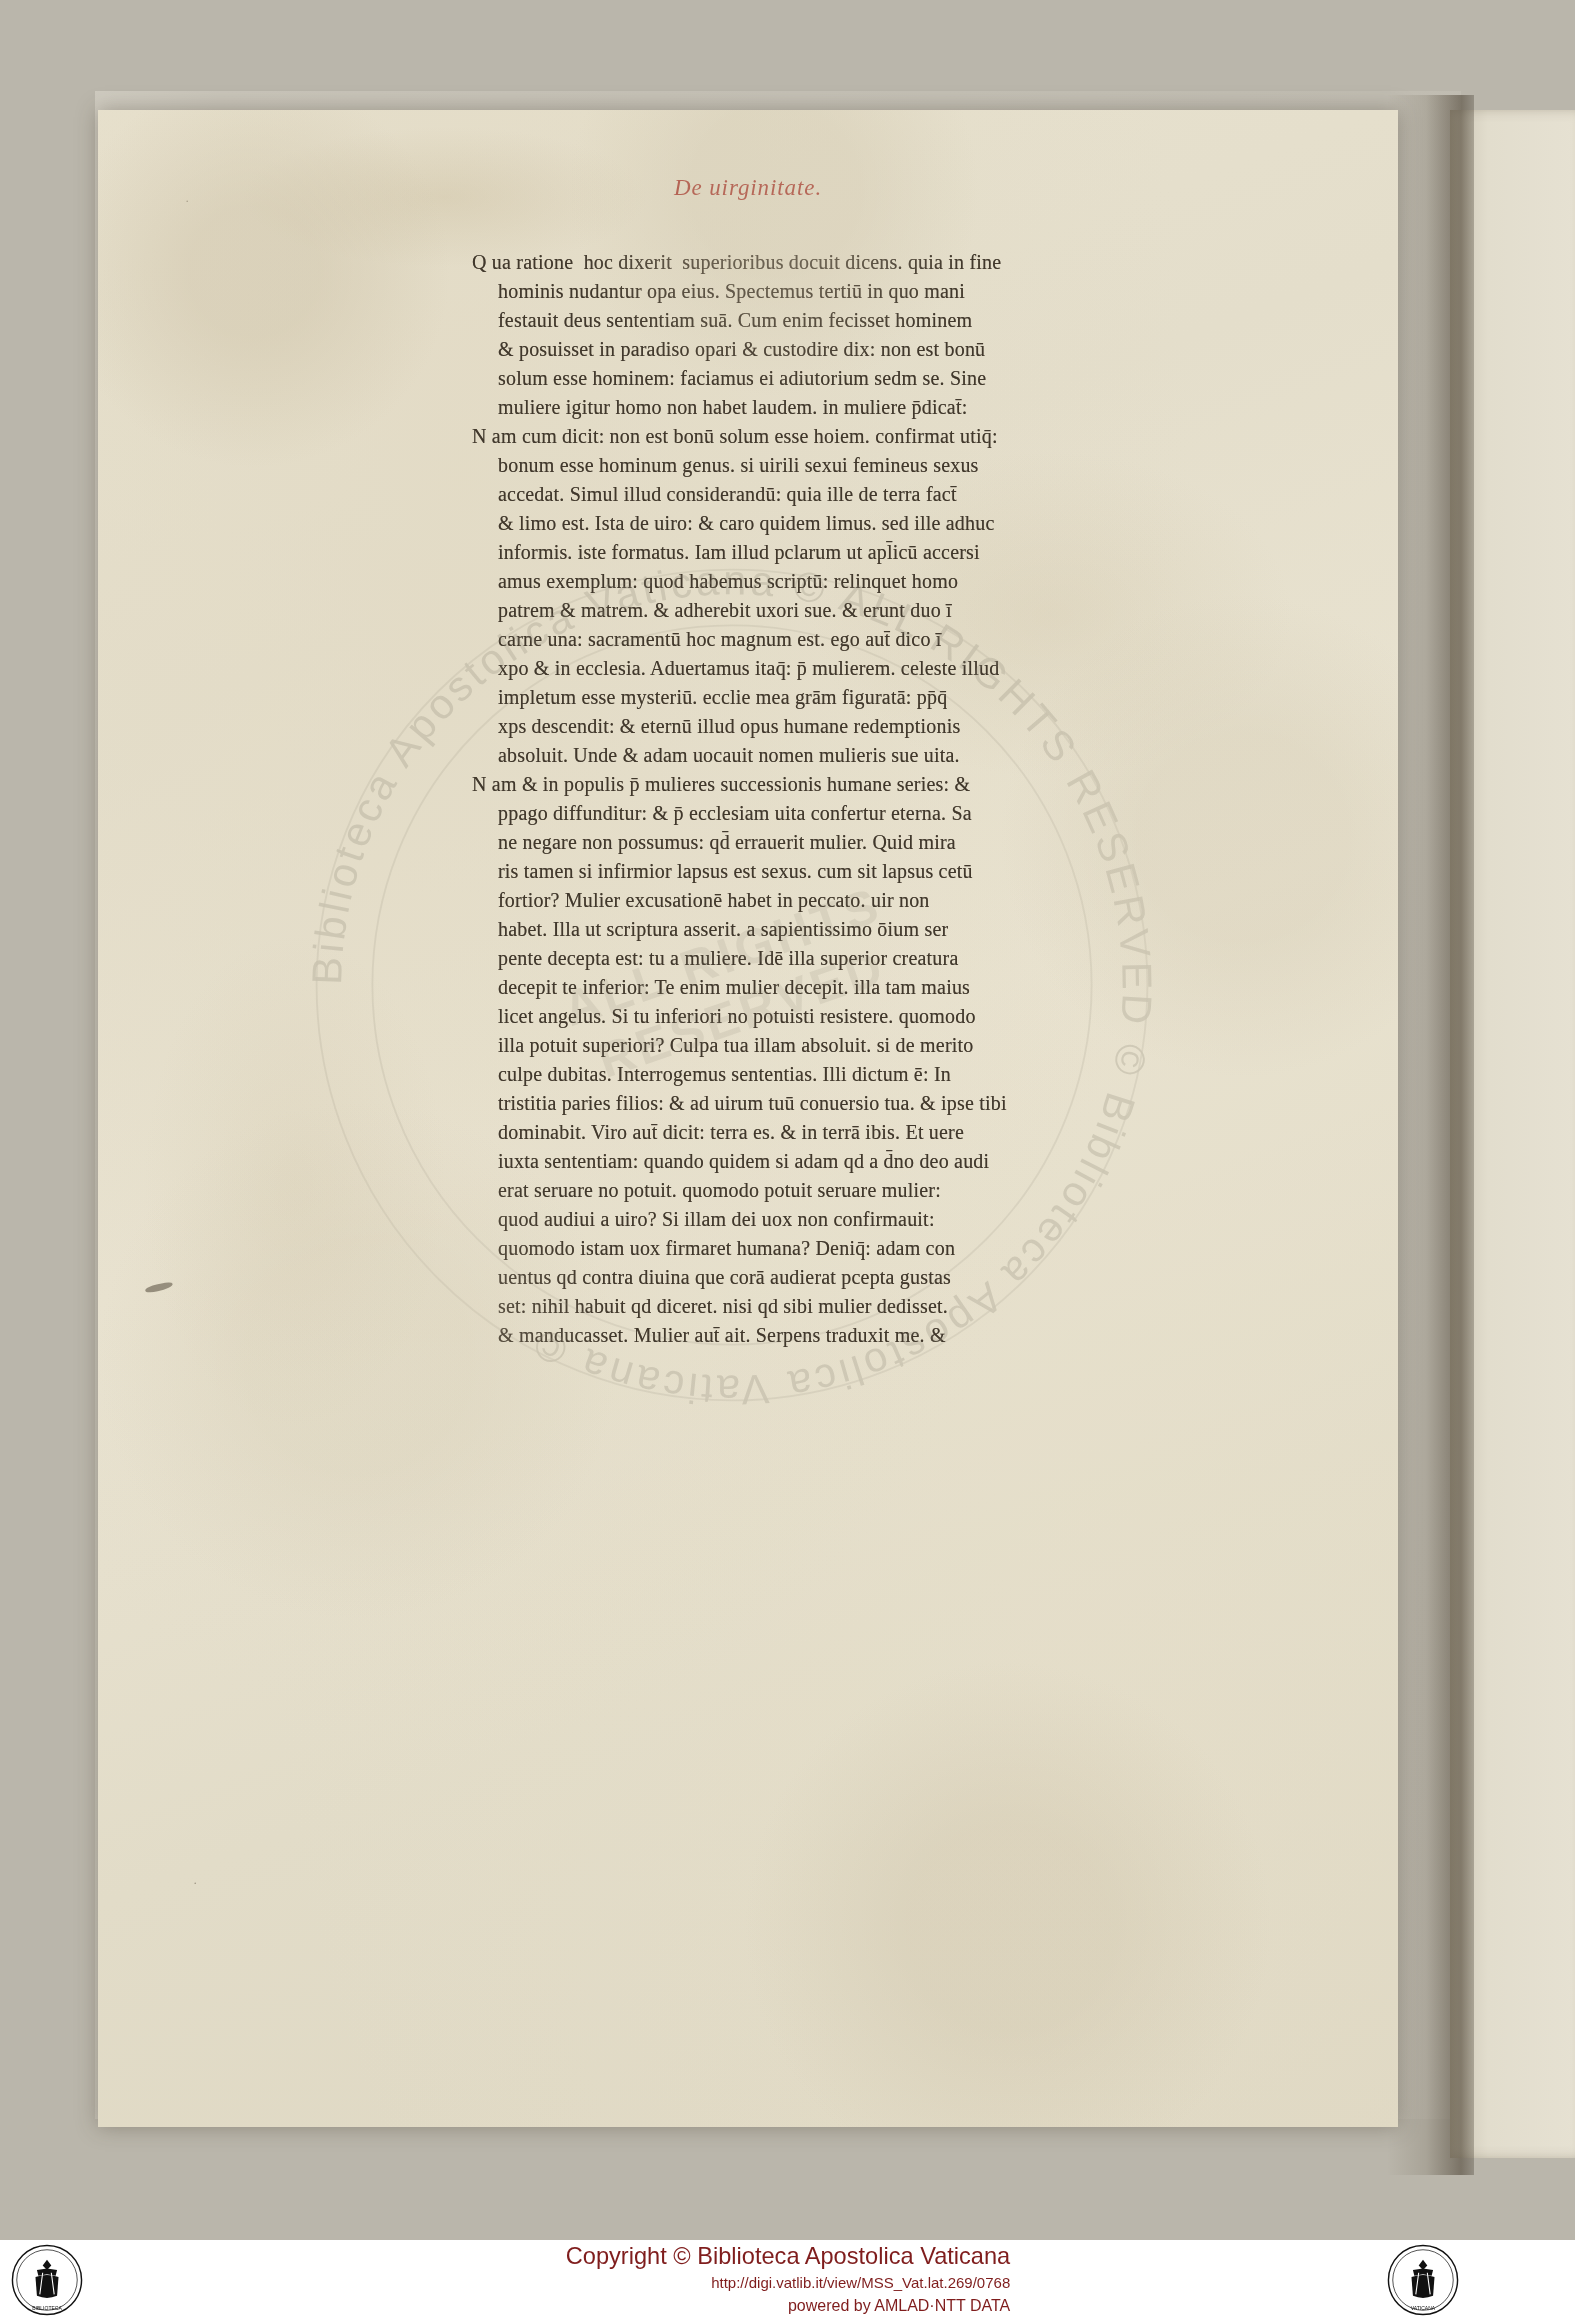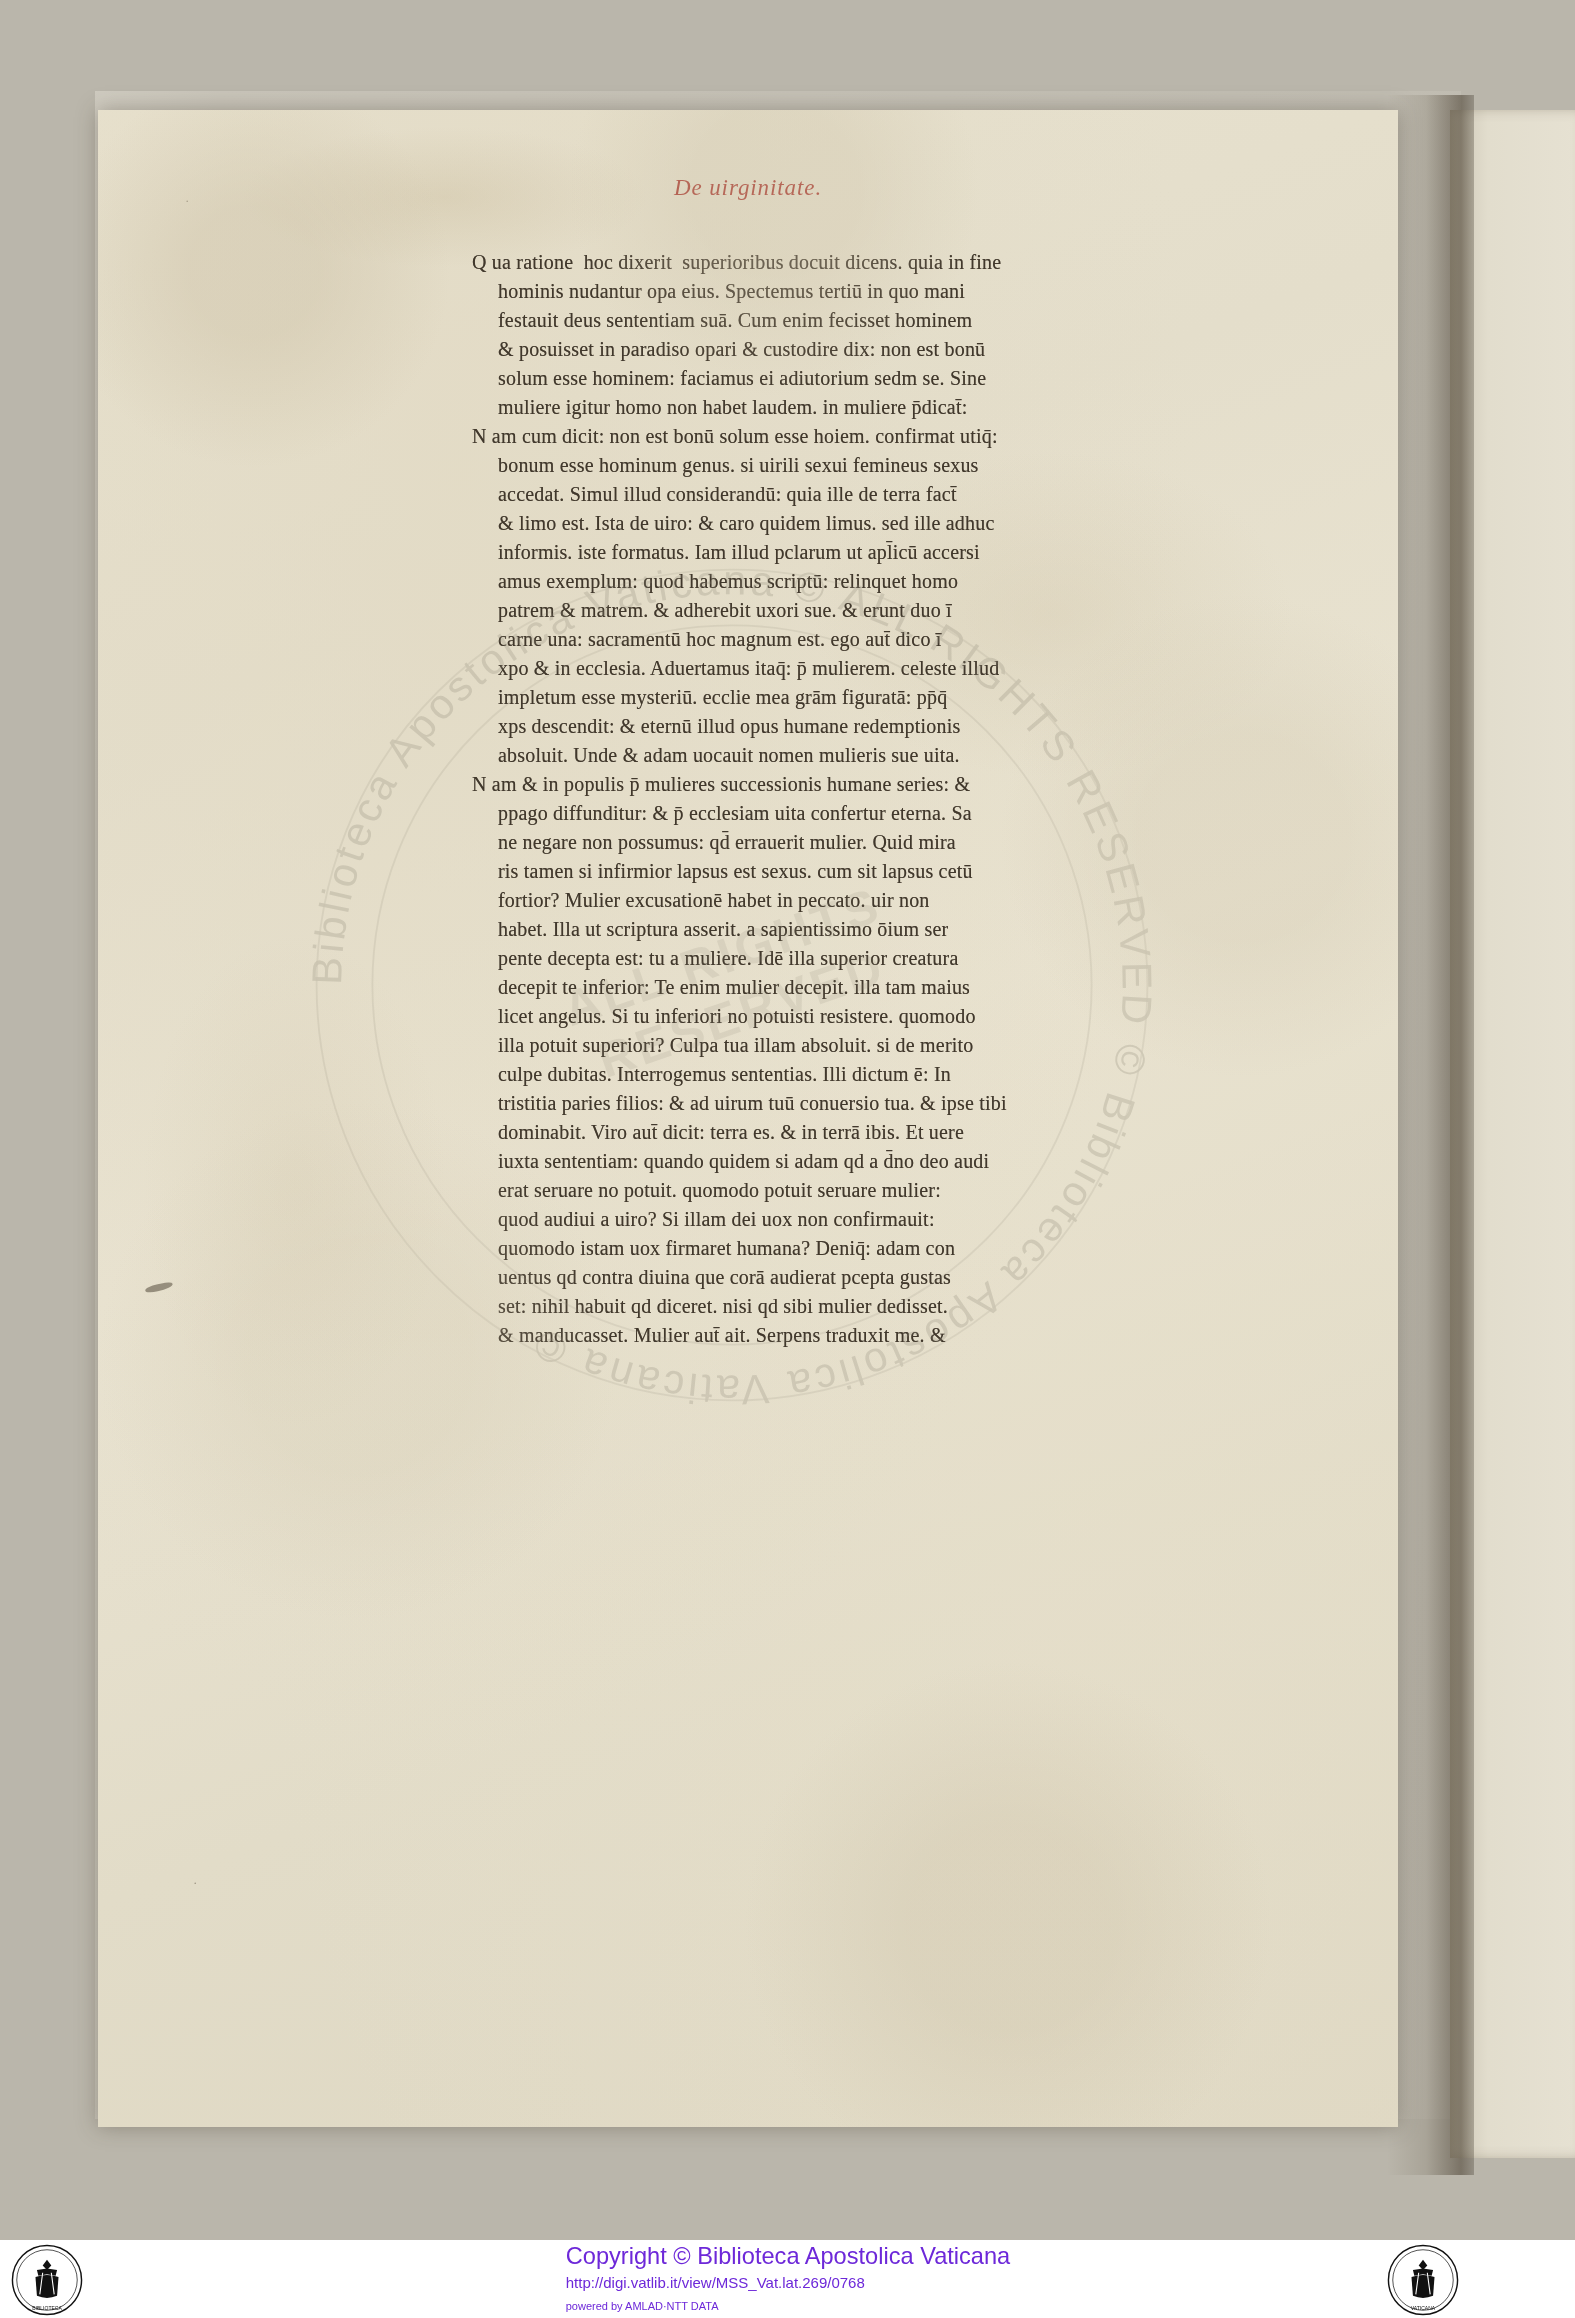--- a/index.html
+++ b/index.html
@@ -179,34 +179,34 @@
     left: 0;
     top: 2240px;
     width: 1576px;
     height: 79px;
     background: #ffffff;
     display: flex;
     align-items: center;
     justify-content: center;
   }
   #footer-text {
-    text-align: left;
+    text-align: right;
     font-family: "Liberation Sans", sans-serif;
-    color: #6d28d9;
+    color: #7f1d1d;
   }
   #copyright-line {
     font-size: 23.6px;
     line-height: 28px;
   }
   #url-line {
     font-size: 15px;
     line-height: 25px;
   }
   #powered-line {
-    font-size: 11px;
+    font-size: 16px;
     line-height: 22px;
   }
   .footer-logo {
     position: absolute;
     top: 2244px;
     width: 72px;
     height: 72px;
   }
   .footer-logo.left  { left: 11px; }
   .footer-logo.right { left: 1387px; }

